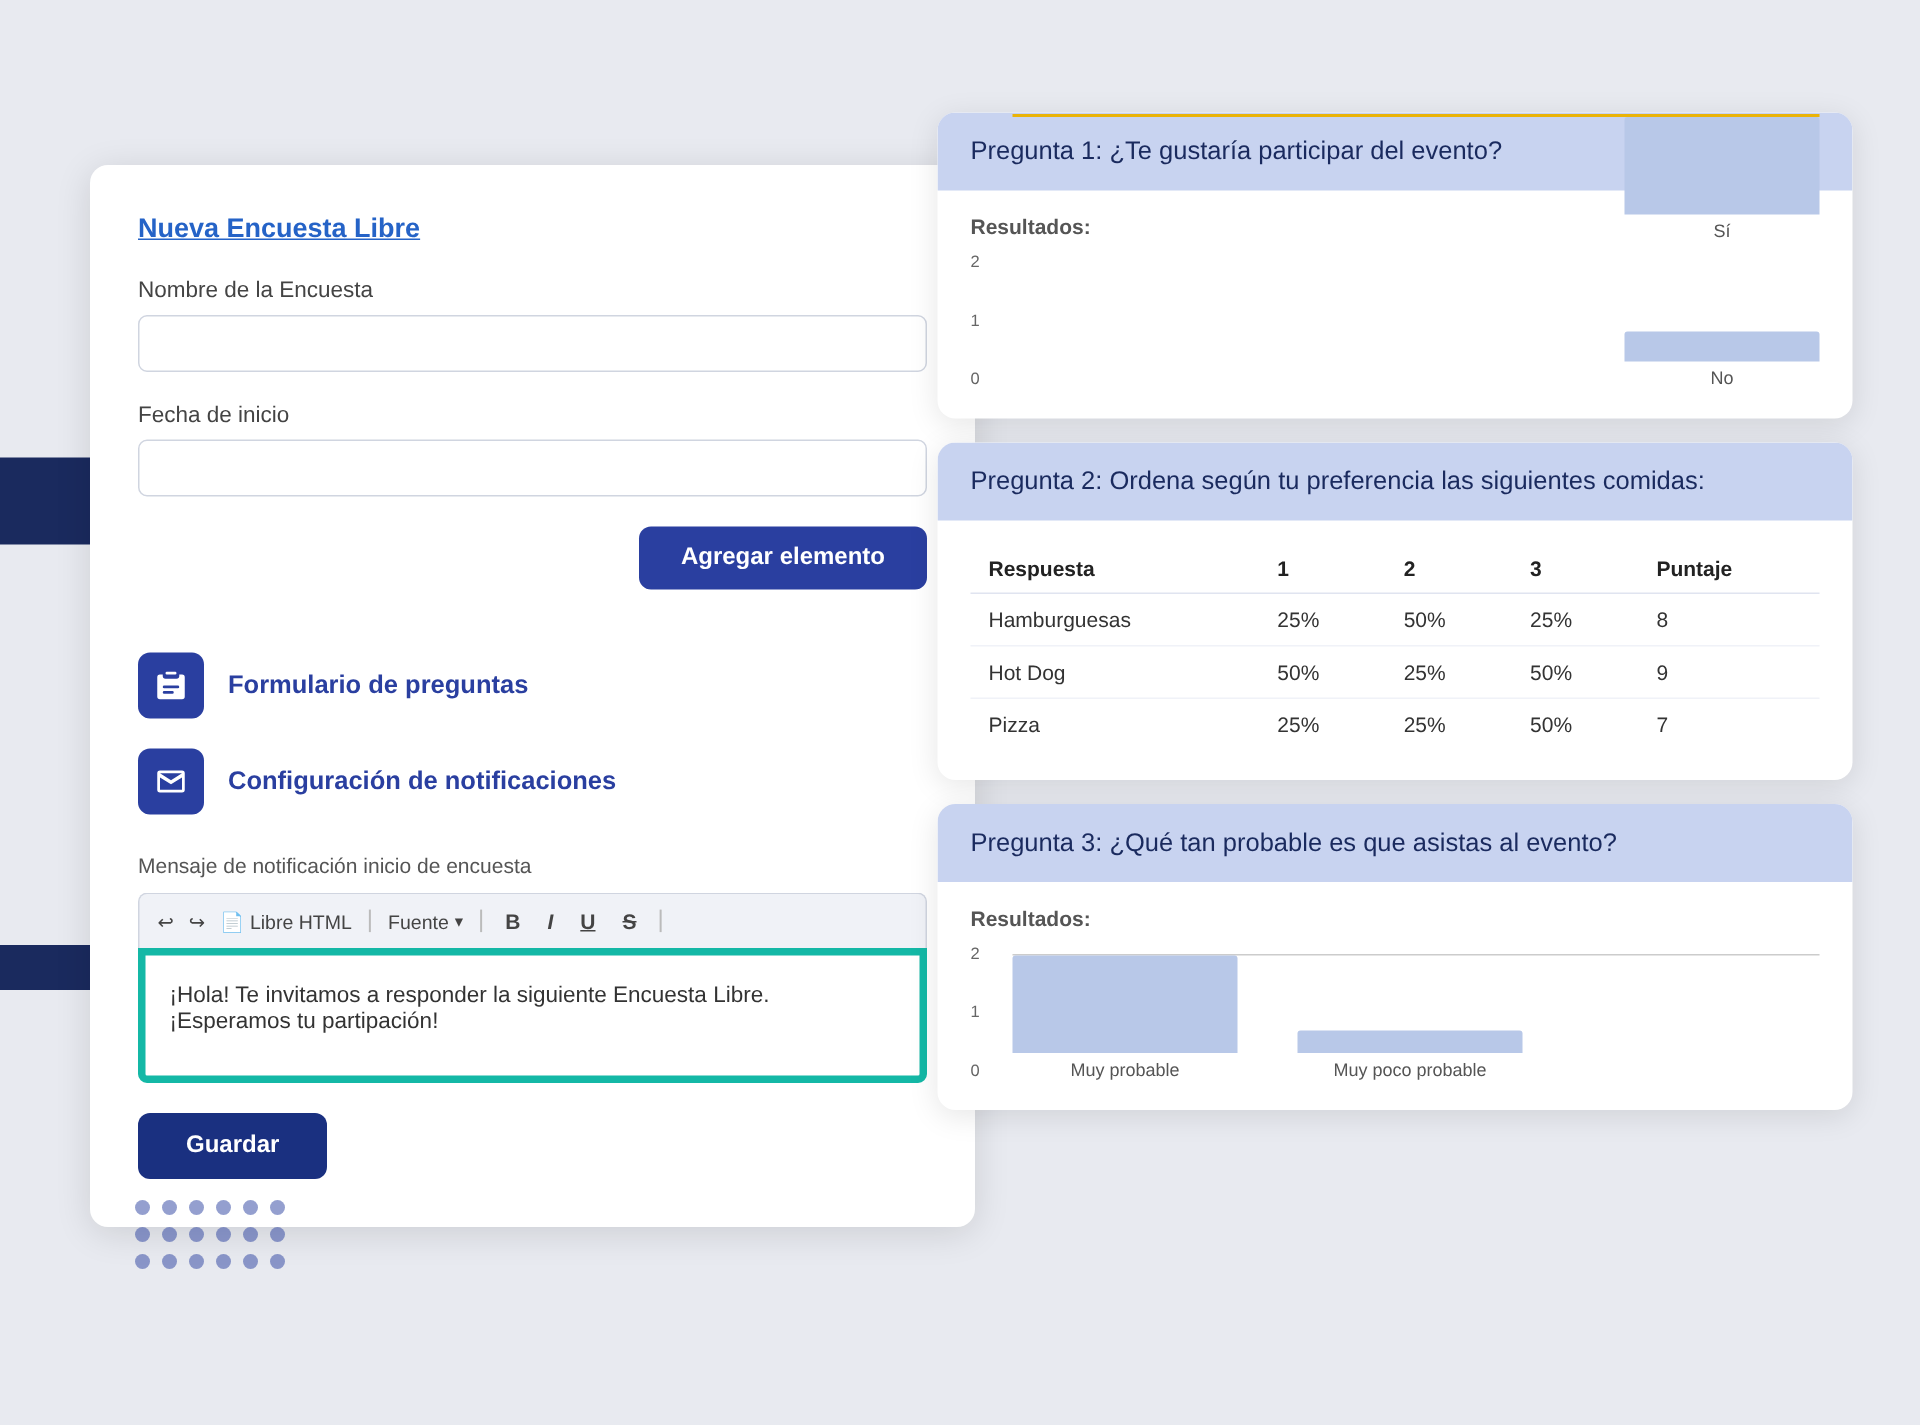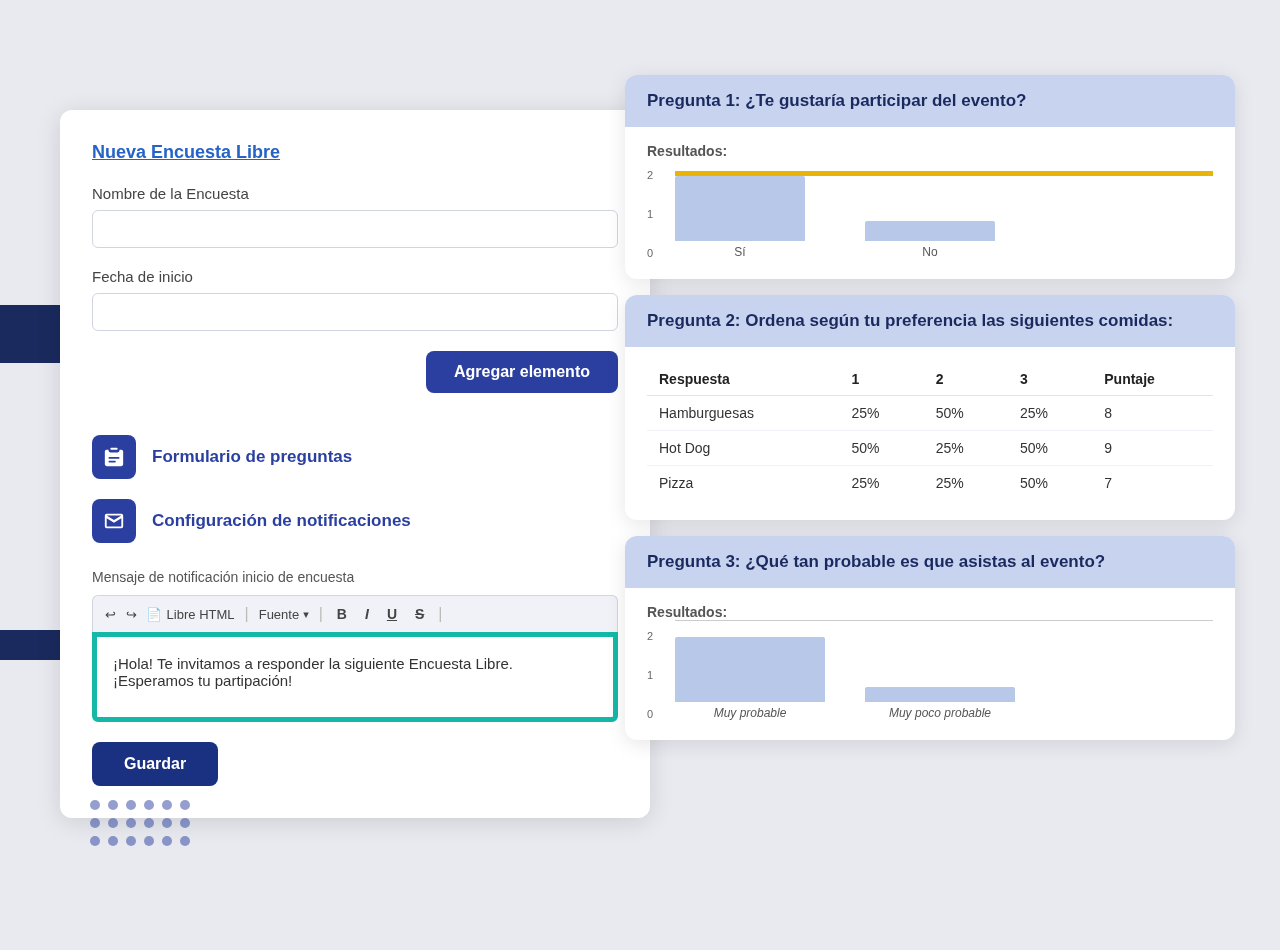--- a/index.html
+++ b/index.html
@@ -205,21 +205,21 @@
       box-shadow: 0 4px 20px rgba(0,0,0,0.10);
     }
 
     .result-card-header {
       background: #c8d3f0;
       padding: 16px 22px;
     }
 
     .result-card-header-title {
       font-size: 17px;
-      font-weight: 700;
+      font-weight: 400;
       color: #1a2a5e;
     }
 
     .result-card-body {
       padding: 16px 22px 20px;
     }
 
     .results-label {
       font-size: 14px;
       color: #555;
@@ -384,21 +384,21 @@
       <div class="result-card-header-title">Pregunta 1: ¿Te gustaría participar del evento?</div>
     </div>
     <div class="result-card-body">
       <div class="results-label">Resultados:</div>
       <div style="display:flex; align-items:flex-end; gap:0; margin-left:28px; position:relative; height:90px;">
         <div style="position:absolute; left:-28px; top:0; height:100%; display:flex; flex-direction:column; justify-content:space-between; font-size:11px; color:#666;">
           <span>2</span>
           <span>1</span>
           <span>0</span>
         </div>
-        <div style="display:flex; align-items:flex-end; gap:60px; border-top: 5px solid #eab308; padding-top:0; width:100%;">
+        <div style="display:flex; align-items:flex-end; gap:60px; border-top: 2px solid #eab308; padding-top:0; width:100%;flex-direction:column;">
           <div style="display:flex; flex-direction:column; align-items:center; gap:4px;">
             <div class="bar" style="width:130px; height:65px;"></div>
             <span class="bar-label">Sí</span>
           </div>
           <div style="display:flex; flex-direction:column; align-items:center; gap:4px;">
             <div class="bar" style="width:130px; height:20px;"></div>
             <span class="bar-label">No</span>
           </div>
         </div>
       </div>
@@ -452,21 +452,21 @@
       <div class="result-card-header-title">Pregunta 3: ¿Qué tan probable es que asistas al evento?</div>
     </div>
     <div class="result-card-body">
       <div class="results-label">Resultados:</div>
       <div style="display:flex; align-items:flex-end; gap:0; margin-left:28px; position:relative; height:90px;">
         <div style="position:absolute; left:-28px; top:0; height:100%; display:flex; flex-direction:column; justify-content:space-between; font-size:11px; color:#666;">
           <span>2</span>
           <span>1</span>
           <span>0</span>
         </div>
-        <div style="display:flex; align-items:flex-end; gap:40px; border-top: 1px solid #ccc; padding-top:16px; width:100%;font-style:italic;">
+        <div style="display:flex; align-items:flex-end; gap:40px; border-top: 1px solid #ccc; padding-top:0; width:100%;">
           <div style="display:flex; flex-direction:column; align-items:center; gap:4px;">
             <div class="bar" style="width:150px; height:65px;"></div>
             <span class="bar-label">Muy probable</span>
           </div>
           <div style="display:flex; flex-direction:column; align-items:center; gap:4px;">
             <div class="bar" style="width:150px; height:15px;"></div>
             <span class="bar-label">Muy poco probable</span>
           </div>
         </div>
       </div>

